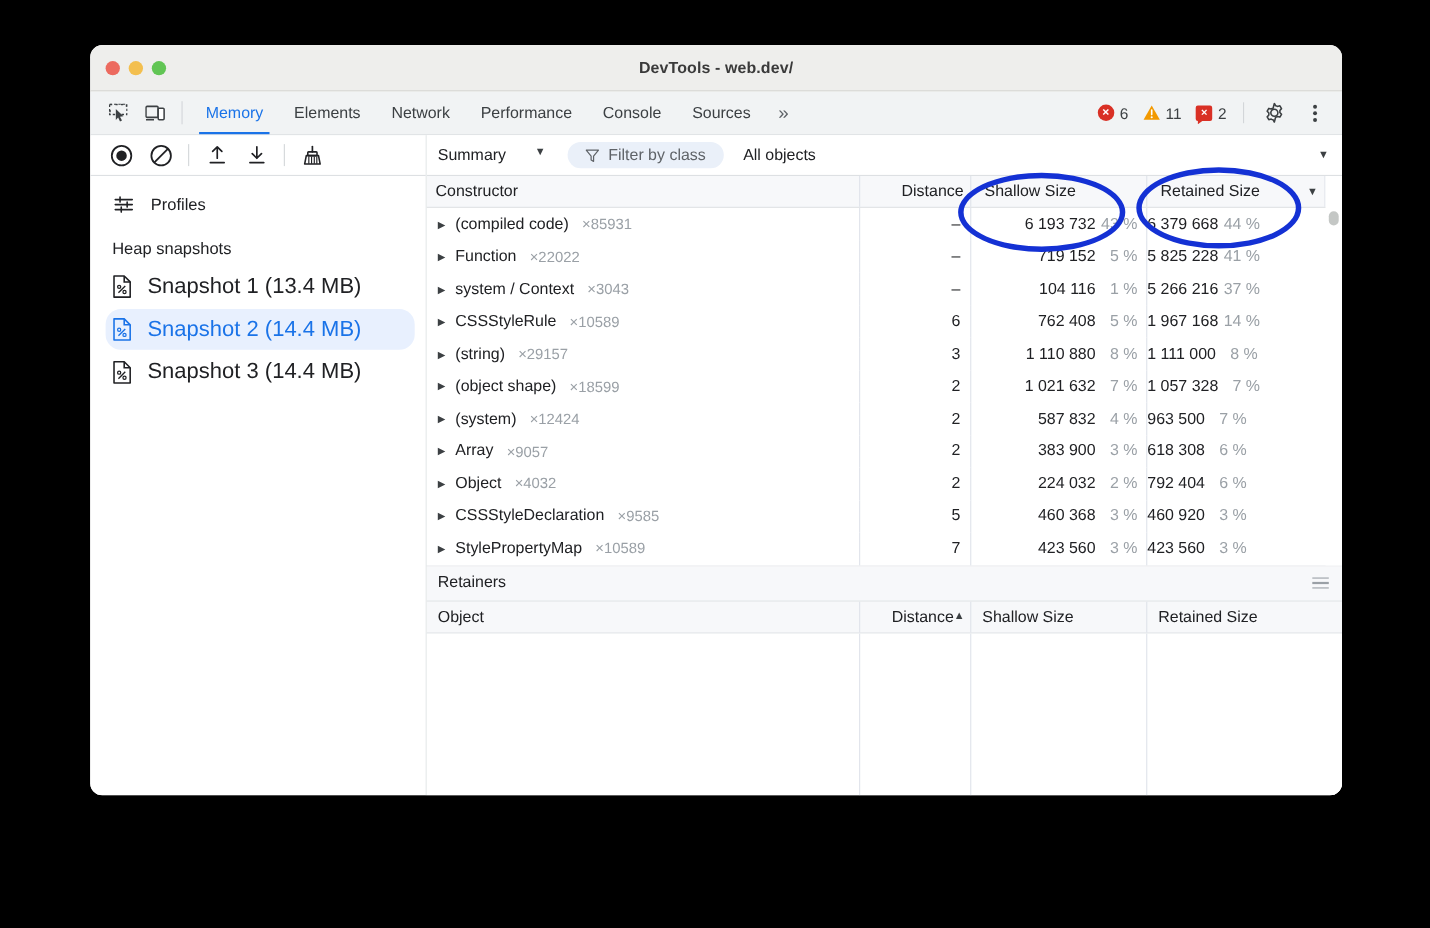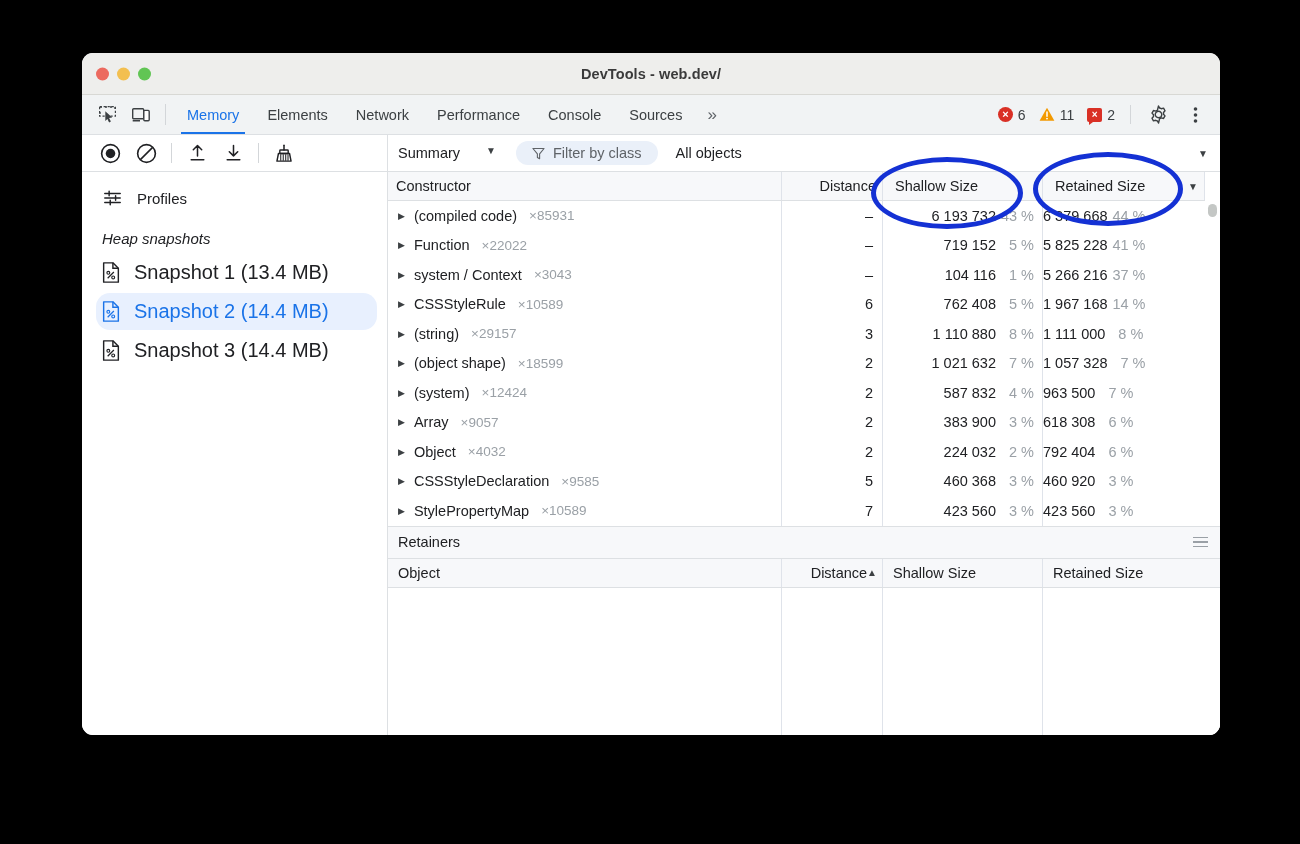--- a/index.html
+++ b/index.html
@@ -7,21 +7,21 @@
     width: 1300px; height: 844px;
     background: #000000;
     font-family: "Liberation Sans", sans-serif;
     overflow: hidden;
   }
   #root { position: relative; width: 1300px; height: 844px; }
 
   
   .window {
     position: absolute;
-    left: 82px; top: 53px;
+    left: 82px; top: 41px;
     width: 1138px; height: 682px;
     background: #ffffff;
     border-radius: 11px;
     box-shadow: 0 14px 34px rgba(0,0,0,0.55);
     overflow: hidden;
     display: flex; flex-direction: column;
   }
 
   
   .titlebar {
@@ -98,21 +98,21 @@
     border-bottom: 1px solid #dde0e3;
     display: flex; align-items: center; padding-left: 10px;
   }
   .lt-btn { width: 36px; height: 28px; display: flex; align-items: center; justify-content: center; cursor: pointer; }
   .lt-sep { width: 1px; height: 20px; background: #d3d6d9; margin: 0 7px; }
   .profiles-row {
     display: flex; align-items: center; gap: 14px;
     padding: 16px 0 8px 20px; cursor: pointer;
   }
   .profiles-label { font-size: 15px; color: #202124; }
-  .section-head { font-size: 15px; color: #202124; padding: 14px 0 6px 20px; font-style: italic; }
+  .section-head { font-size: 15px; color: #202124; padding: 14px 0 6px 20px; }
   .snap-item {
     display: flex; align-items: center; gap: 14px;
     margin: 1px 10px 1px 14px; padding: 7px 0 7px 6px;
     border-radius: 14px; cursor: pointer;
     font-size: 20px; color: #202124;
   }
   .snap-item.selected { background: #e8f0fe; color: #1a73e8; }
 
   
   .right { flex: 1; display: flex; flex-direction: column; min-width: 0; background: #fff; }

